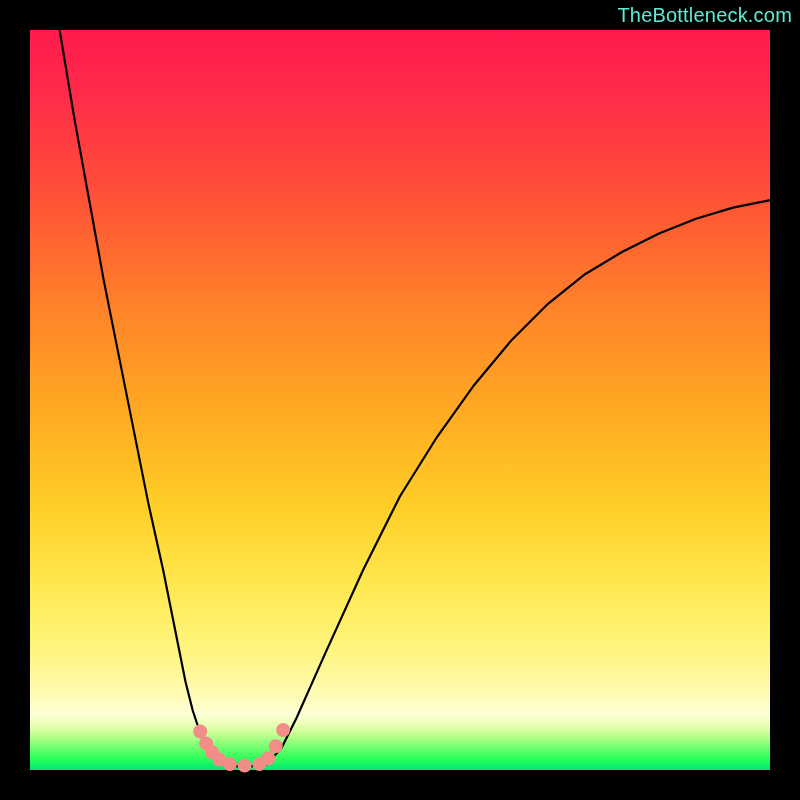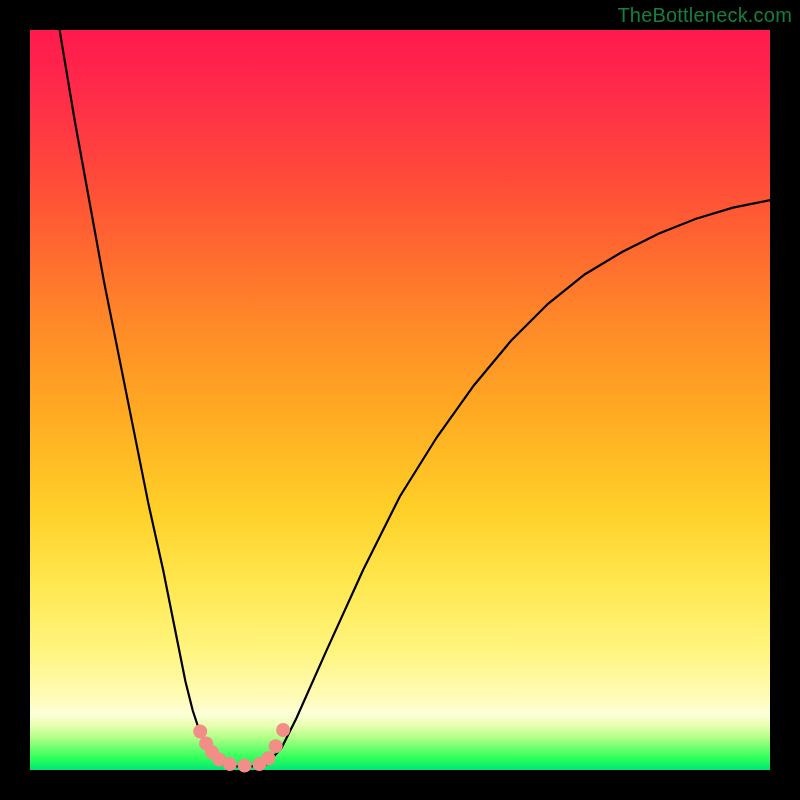--- a/index.html
+++ b/index.html
@@ -40,21 +40,21 @@
       #b6ff8a 95.5%,
       #6fff6f 97%,
       #2aff5a 98.5%,
       #00e676 100%
     );
   }
   .watermark {
     position: absolute;
     top: 4px;
     right: 8px;
-    color: #15803d;
+    color: #5eead4;
     font-size: 20px;
     letter-spacing: 0.2px;
     user-select: none;
   }
   svg.curve {
     position: absolute;
     left: 0; top: 0;
     width: 740px; height: 740px;
     overflow: visible;
   }

